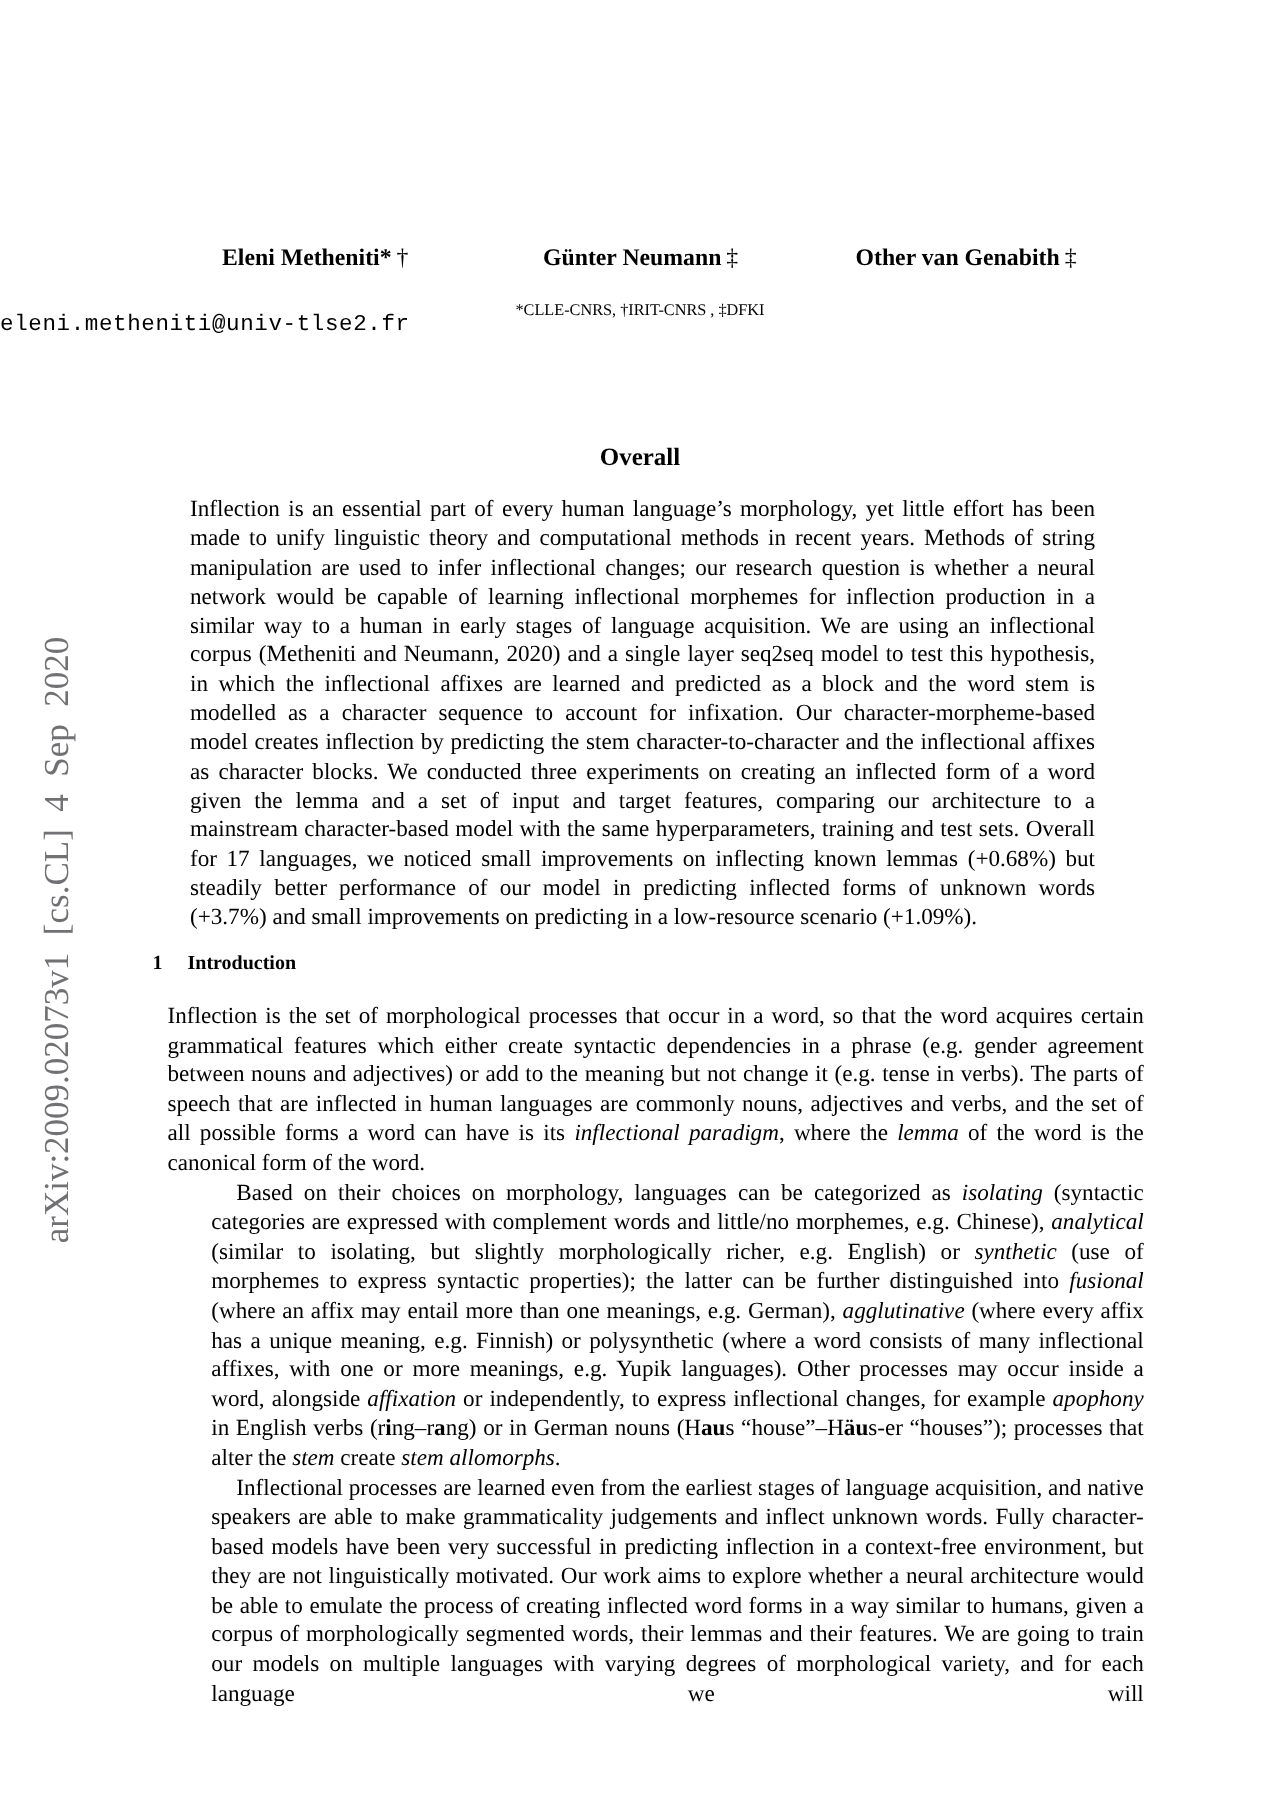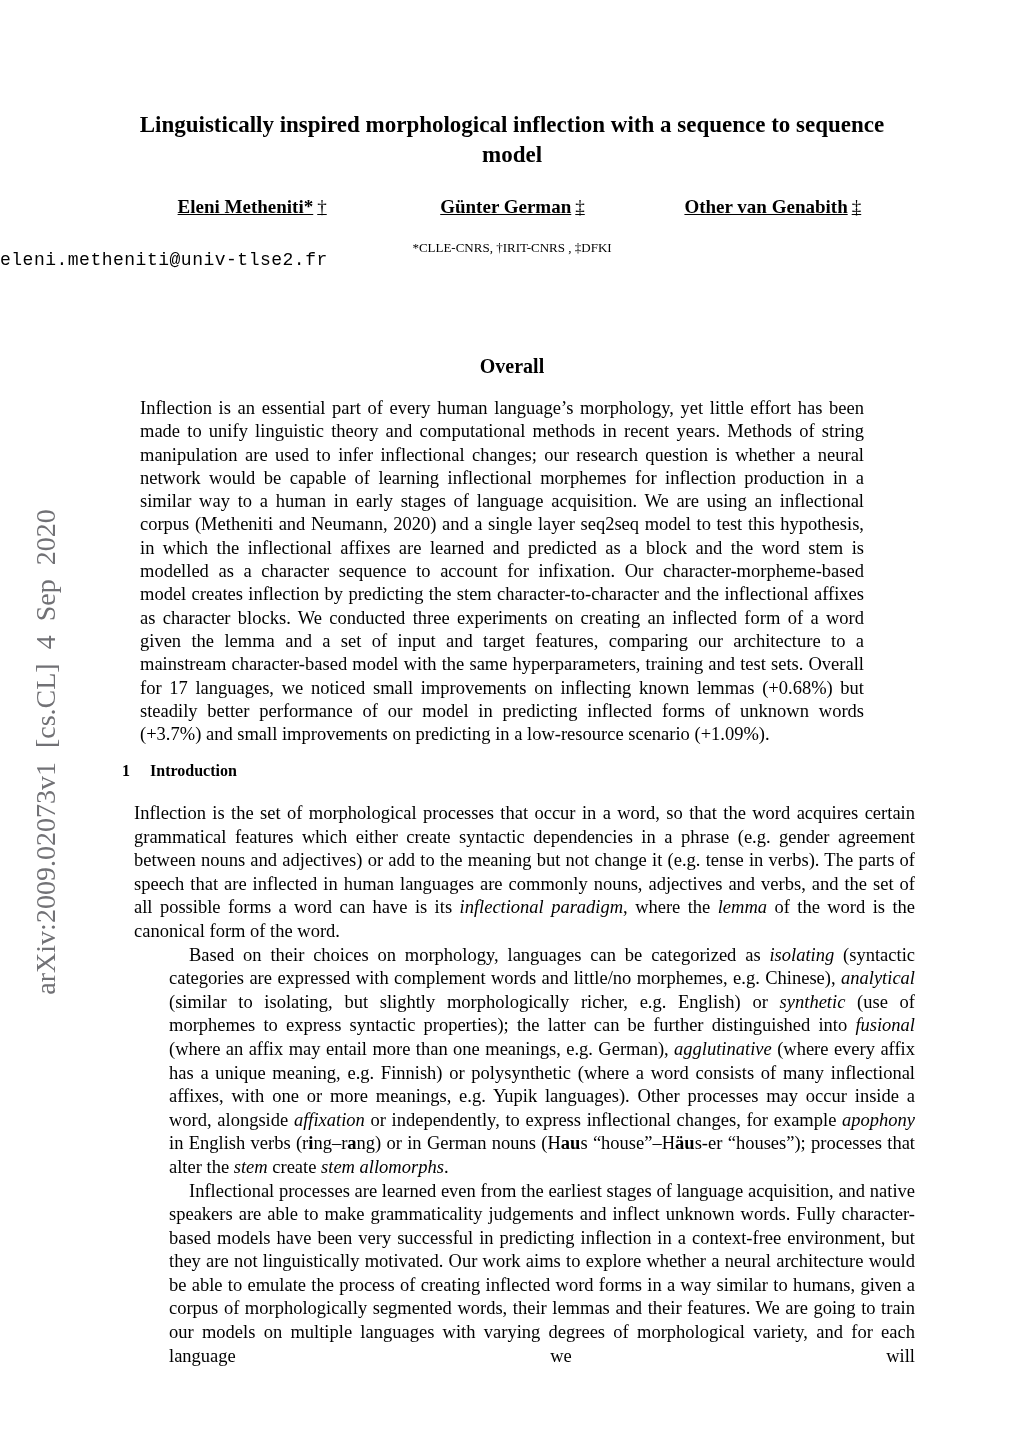--- a/index.html
+++ b/index.html
@@ -38,21 +38,20 @@
     text-align: center;
     font-size: 23px;
     font-weight: bold;
     line-height: 30px;
   }
   .authors-row {
     position: absolute;
     top: 196px; left: 122px;
     width: 781px;
     display: flex;
-    text-decoration: underline;
   }
   .author {
     flex: 1 1 0;
     text-align: center;
     font-size: 19px;
     white-space: nowrap;
   }
   .author-name { font-weight: bold; }
   .author-mark { font-weight: normal; padding-left: 4px; }
 
@@ -77,21 +76,21 @@
   .abstract-heading {
     position: absolute;
     top: 355px; left: 0;
     width: 1024px;
     text-align: center;
     font-size: 20px;
     font-weight: bold;
   }
   .abstract-body {
     position: absolute;
-    top: 397px; left: 140px;
+    top: 397px; left: 152px;
     width: 724px;
     font-size: 18.5px;
     line-height: 23.3px;
     text-align: justify;
   }
 
   
   .section-heading {
     position: absolute;
     top: 762px; left: 122px;
@@ -112,28 +111,27 @@
   .para.indent { text-indent: 20px; margin-left: 35px; }
   .para.continues { text-align-last: justify; }
 </style>
 </head>
 <body style="background: rgb(255, 255, 255); color: rgb(0, 0, 0);">
 
 <div class="page">
 
   <div class="watermark" style="color: rgb(113, 113, 117);">arXiv:2009.02073v1 [cs.CL] 4 Sep 2020</div>
 
-  <div class="title">Linguistically inspired morphological inflection with a sequence to sequence model</div>
 
   <div class="authors-row">
     <div class="author">
       <span class="author-name">Eleni Metheniti*</span><span class="author-mark">†</span>
     </div>
     <div class="author">
-      <span class="author-name">Günter German</span><span class="author-mark">‡</span>
+      <span class="author-name">Günter Neumann</span><span class="author-mark">‡</span>
     </div>
     <div class="author">
       <span class="author-name">Other van Genabith</span><span class="author-mark">‡</span>
     </div>
   </div>
 
   <div class="affiliation-line">*CLLE-CNRS, †IRIT-CNRS , ‡DFKI</div>
 
   <div class="email-line">eleni.metheniti@univ-tlse2.fr</div>
 

